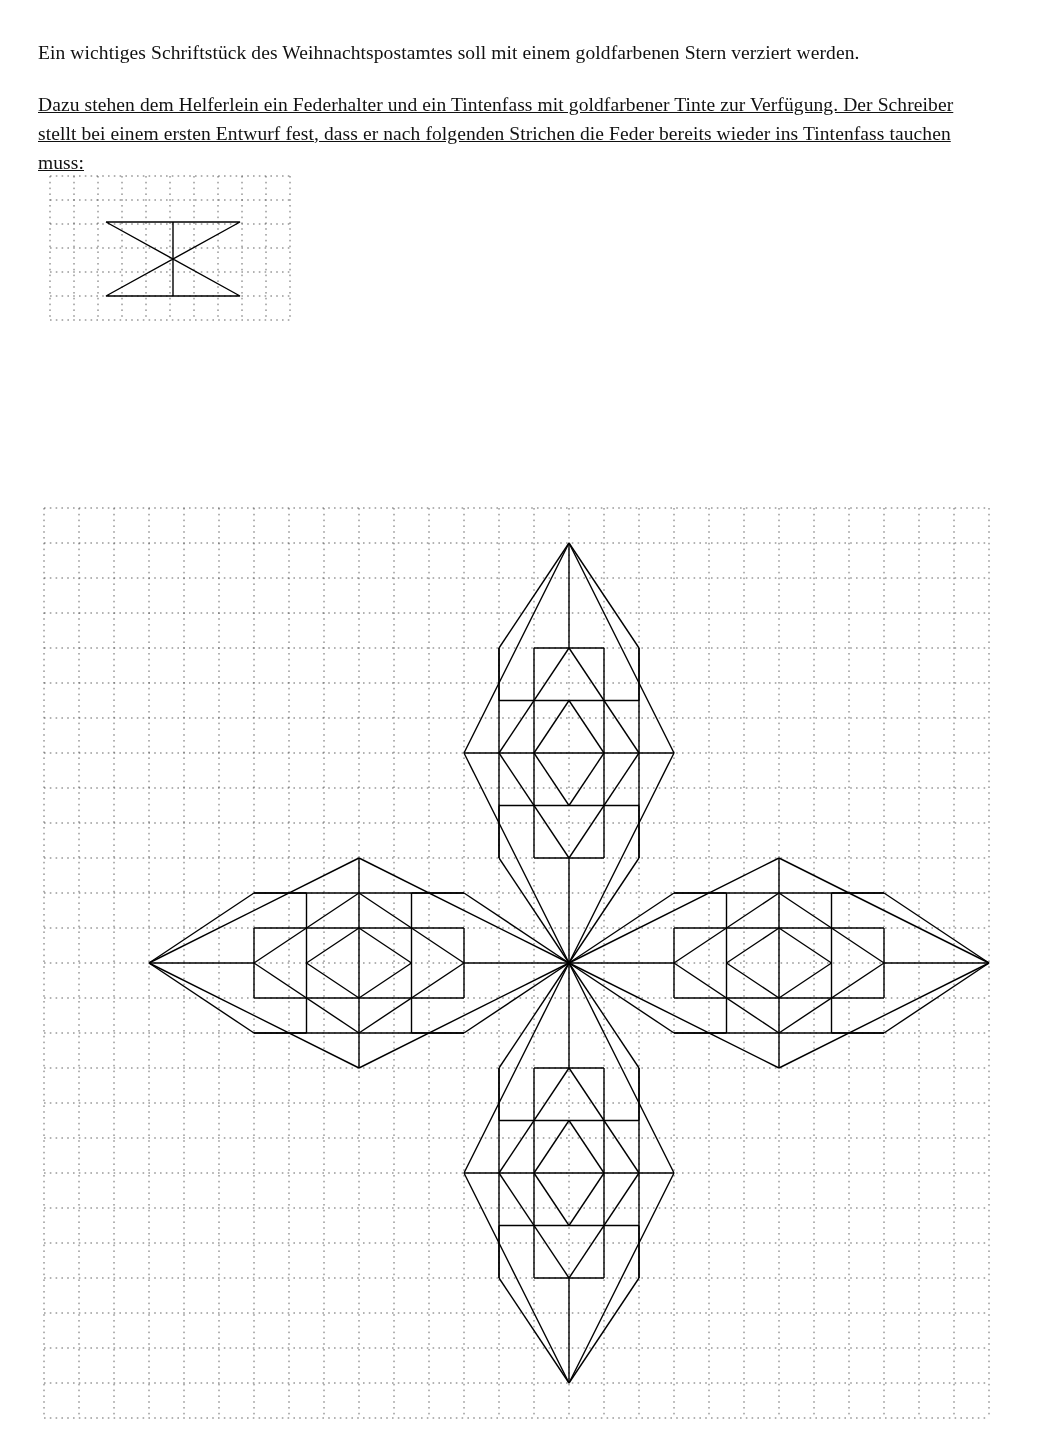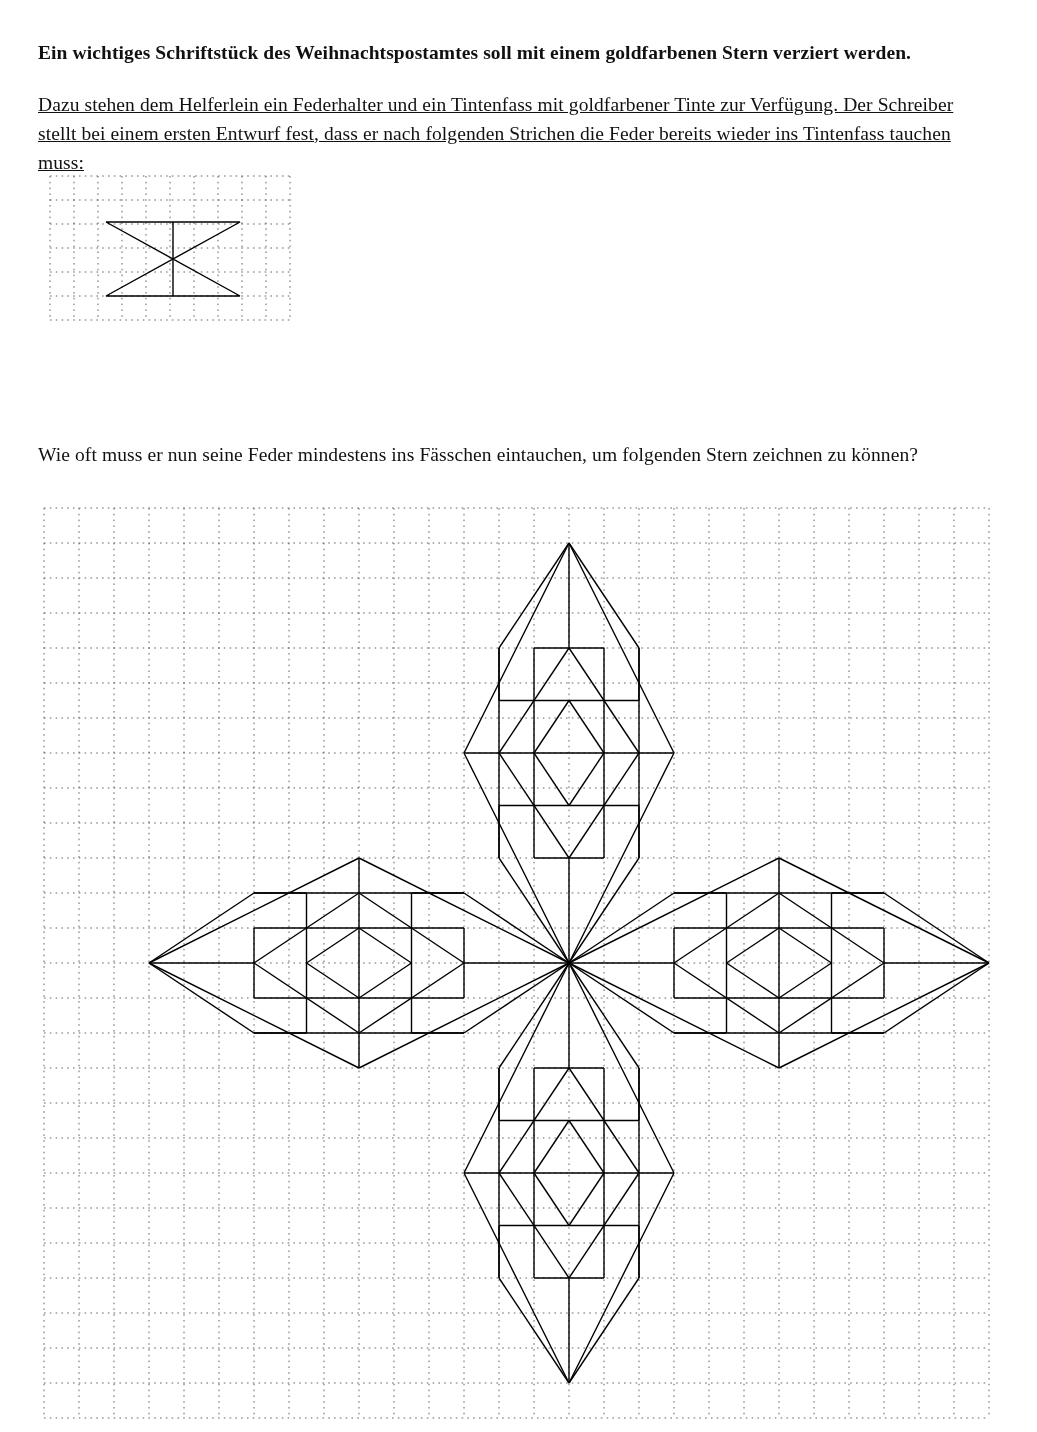--- a/index.html
+++ b/index.html
@@ -25,21 +25,20 @@
     position: absolute;
     font-size: 19.5px;
     line-height: 29px;
     color: #111;
     letter-spacing: 0.1px;
   }
   #para-intro {
     left: 38px;
     top: 18px;
     width: 950px;
-    font-weight: bold;
   }
   #para-task {
     left: 38px;
     top: 70px;
     width: 935px;
     text-decoration: underline;
   }
   #para-question {
     left: 38px;
     top: 420px;
@@ -89,21 +88,20 @@
           <line x1="10" y1="128" x2="250" y2="128" stroke="#555555" stroke-width="0.9" stroke-dasharray="1.6 4.2"></line>
           <line x1="10" y1="152" x2="250" y2="152" stroke="#555555" stroke-width="0.9" stroke-dasharray="1.6 4.2"></line>
         </g>
       <g id="small-shape" fill="none" stroke="#000000" stroke-width="1.4">
         <polyline points="66,54 200,54 66,128 200,128 66,54"></polyline>
         <line x1="133" y1="54" x2="133" y2="128"></line>
       </g>
     </svg>
   </div>
 
-  <p class="para" id="para-question">Wie oft muss er nun seine Feder mindestens ins Fässchen eintauchen, um folgenden Stern zeichnen zu können?</p>
 
   <div class="fig" id="fig-large">
     <svg width="965" height="920" viewBox="0 0 965 920">
       <g id="large-grid">
           <line x1="8" y1="8" x2="8" y2="918" stroke="#555555" stroke-width="0.9" stroke-dasharray="1.6 4.2"></line>
           <line x1="43" y1="8" x2="43" y2="918" stroke="#555555" stroke-width="0.9" stroke-dasharray="1.6 4.2"></line>
           <line x1="78" y1="8" x2="78" y2="918" stroke="#555555" stroke-width="0.9" stroke-dasharray="1.6 4.2"></line>
           <line x1="113" y1="8" x2="113" y2="918" stroke="#555555" stroke-width="0.9" stroke-dasharray="1.6 4.2"></line>
           <line x1="148" y1="8" x2="148" y2="918" stroke="#555555" stroke-width="0.9" stroke-dasharray="1.6 4.2"></line>
           <line x1="183" y1="8" x2="183" y2="918" stroke="#555555" stroke-width="0.9" stroke-dasharray="1.6 4.2"></line>

